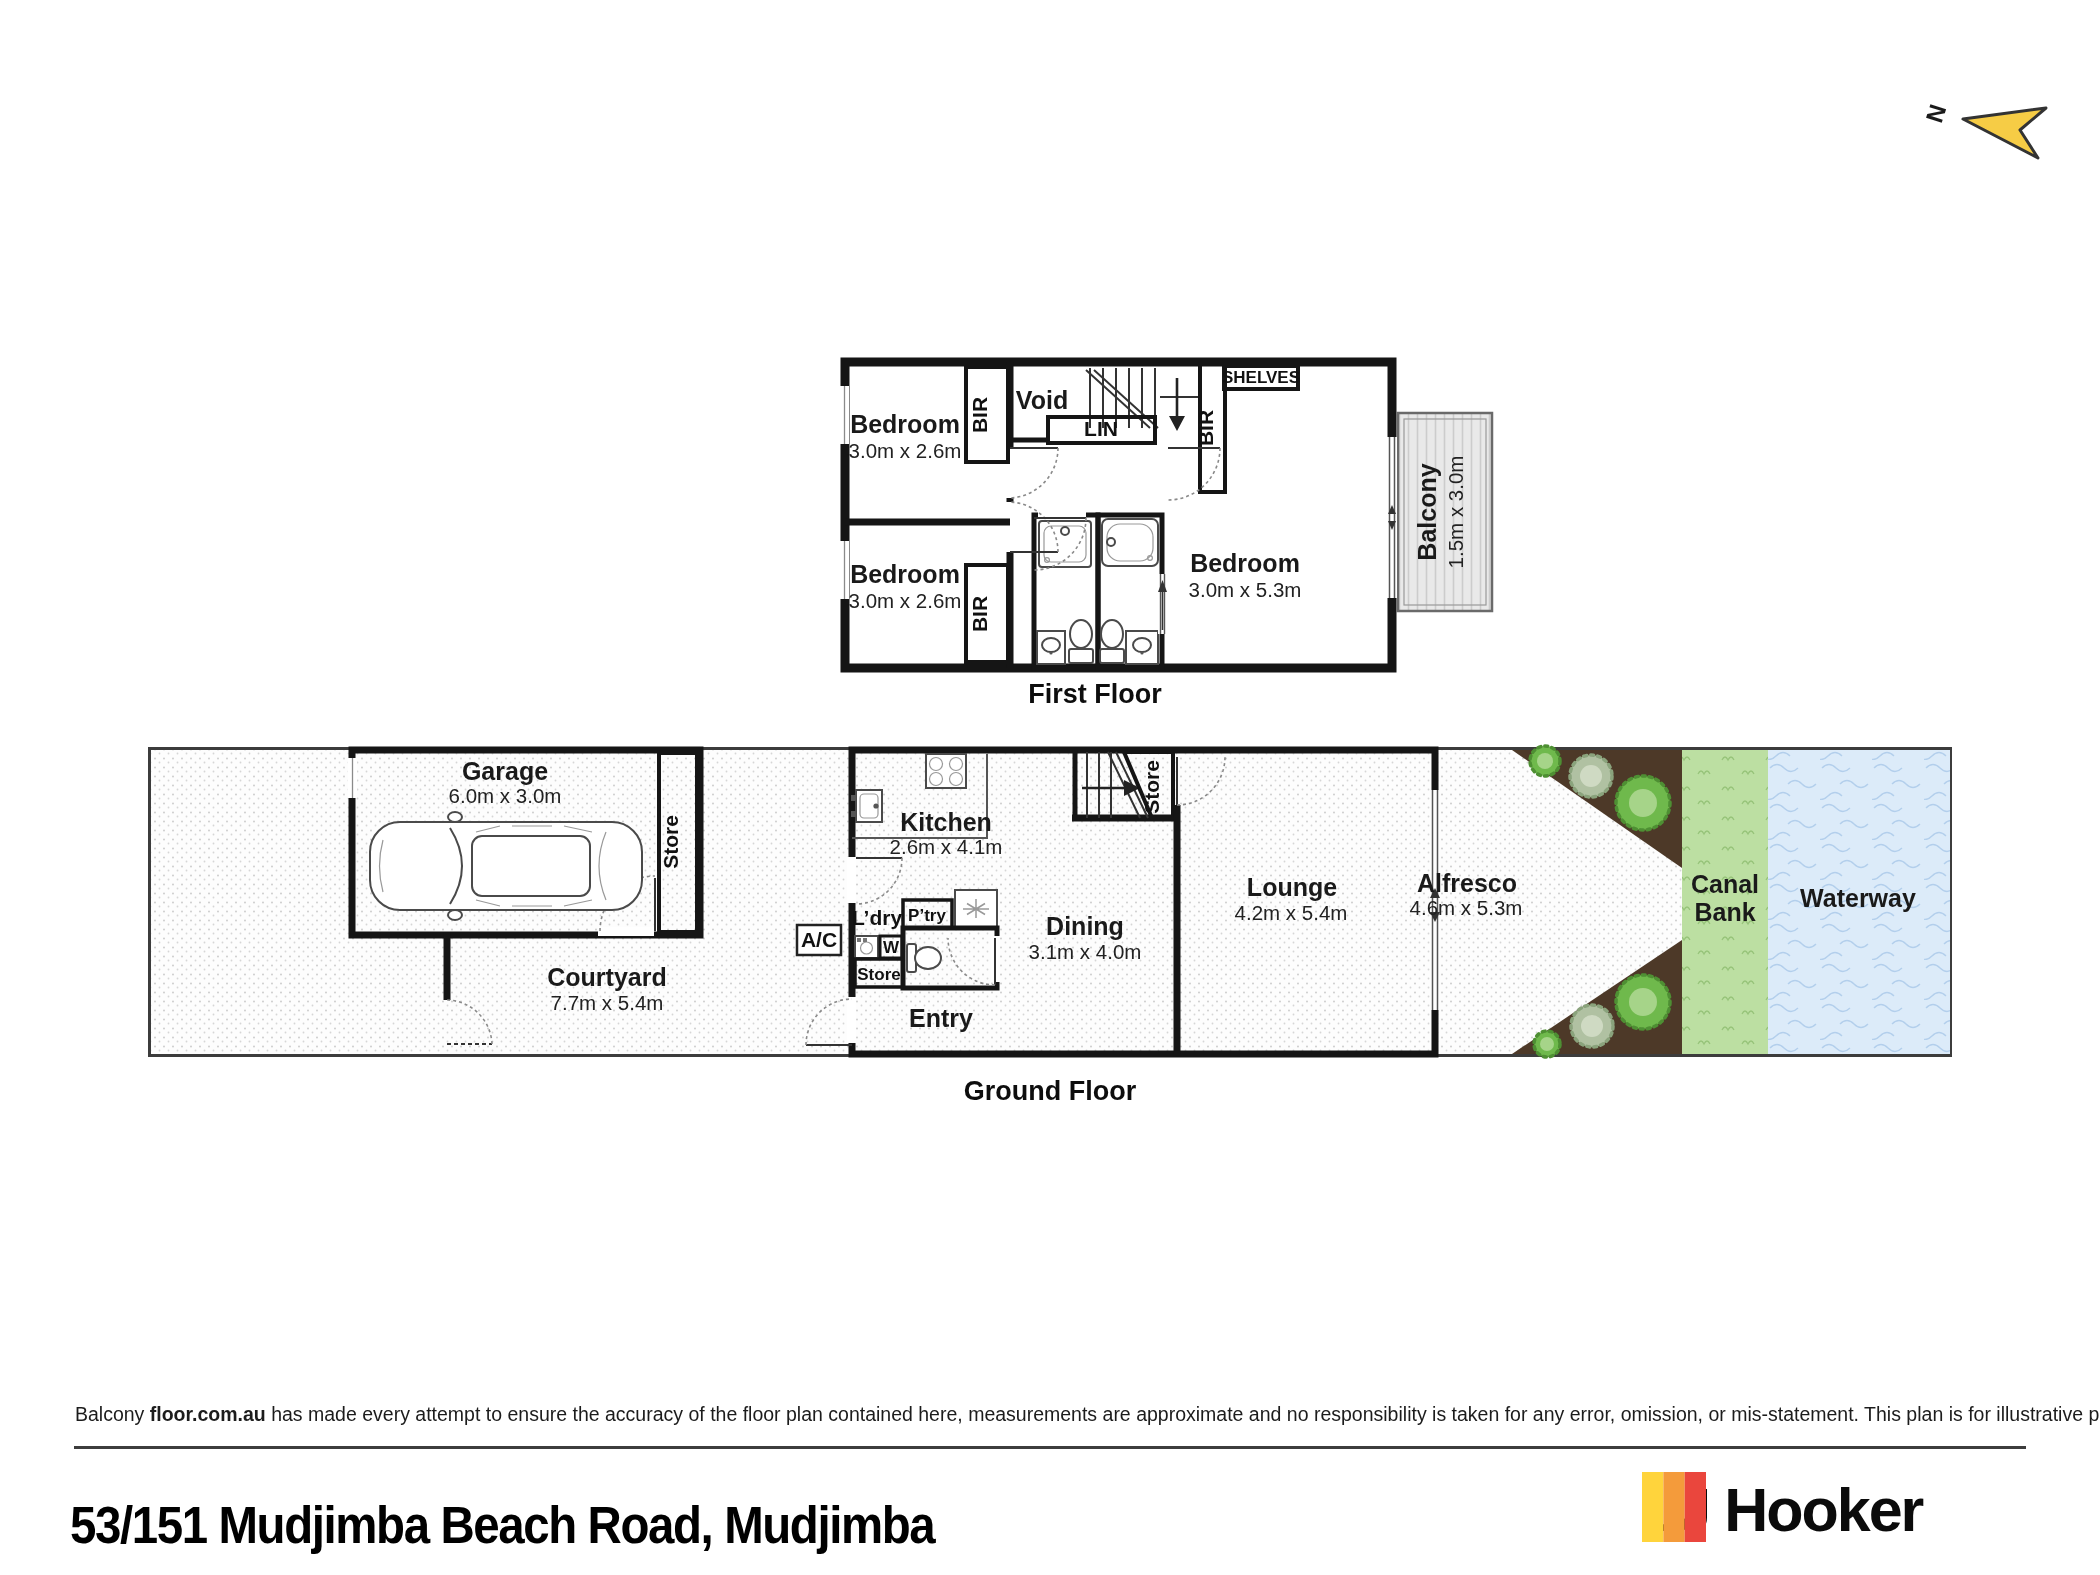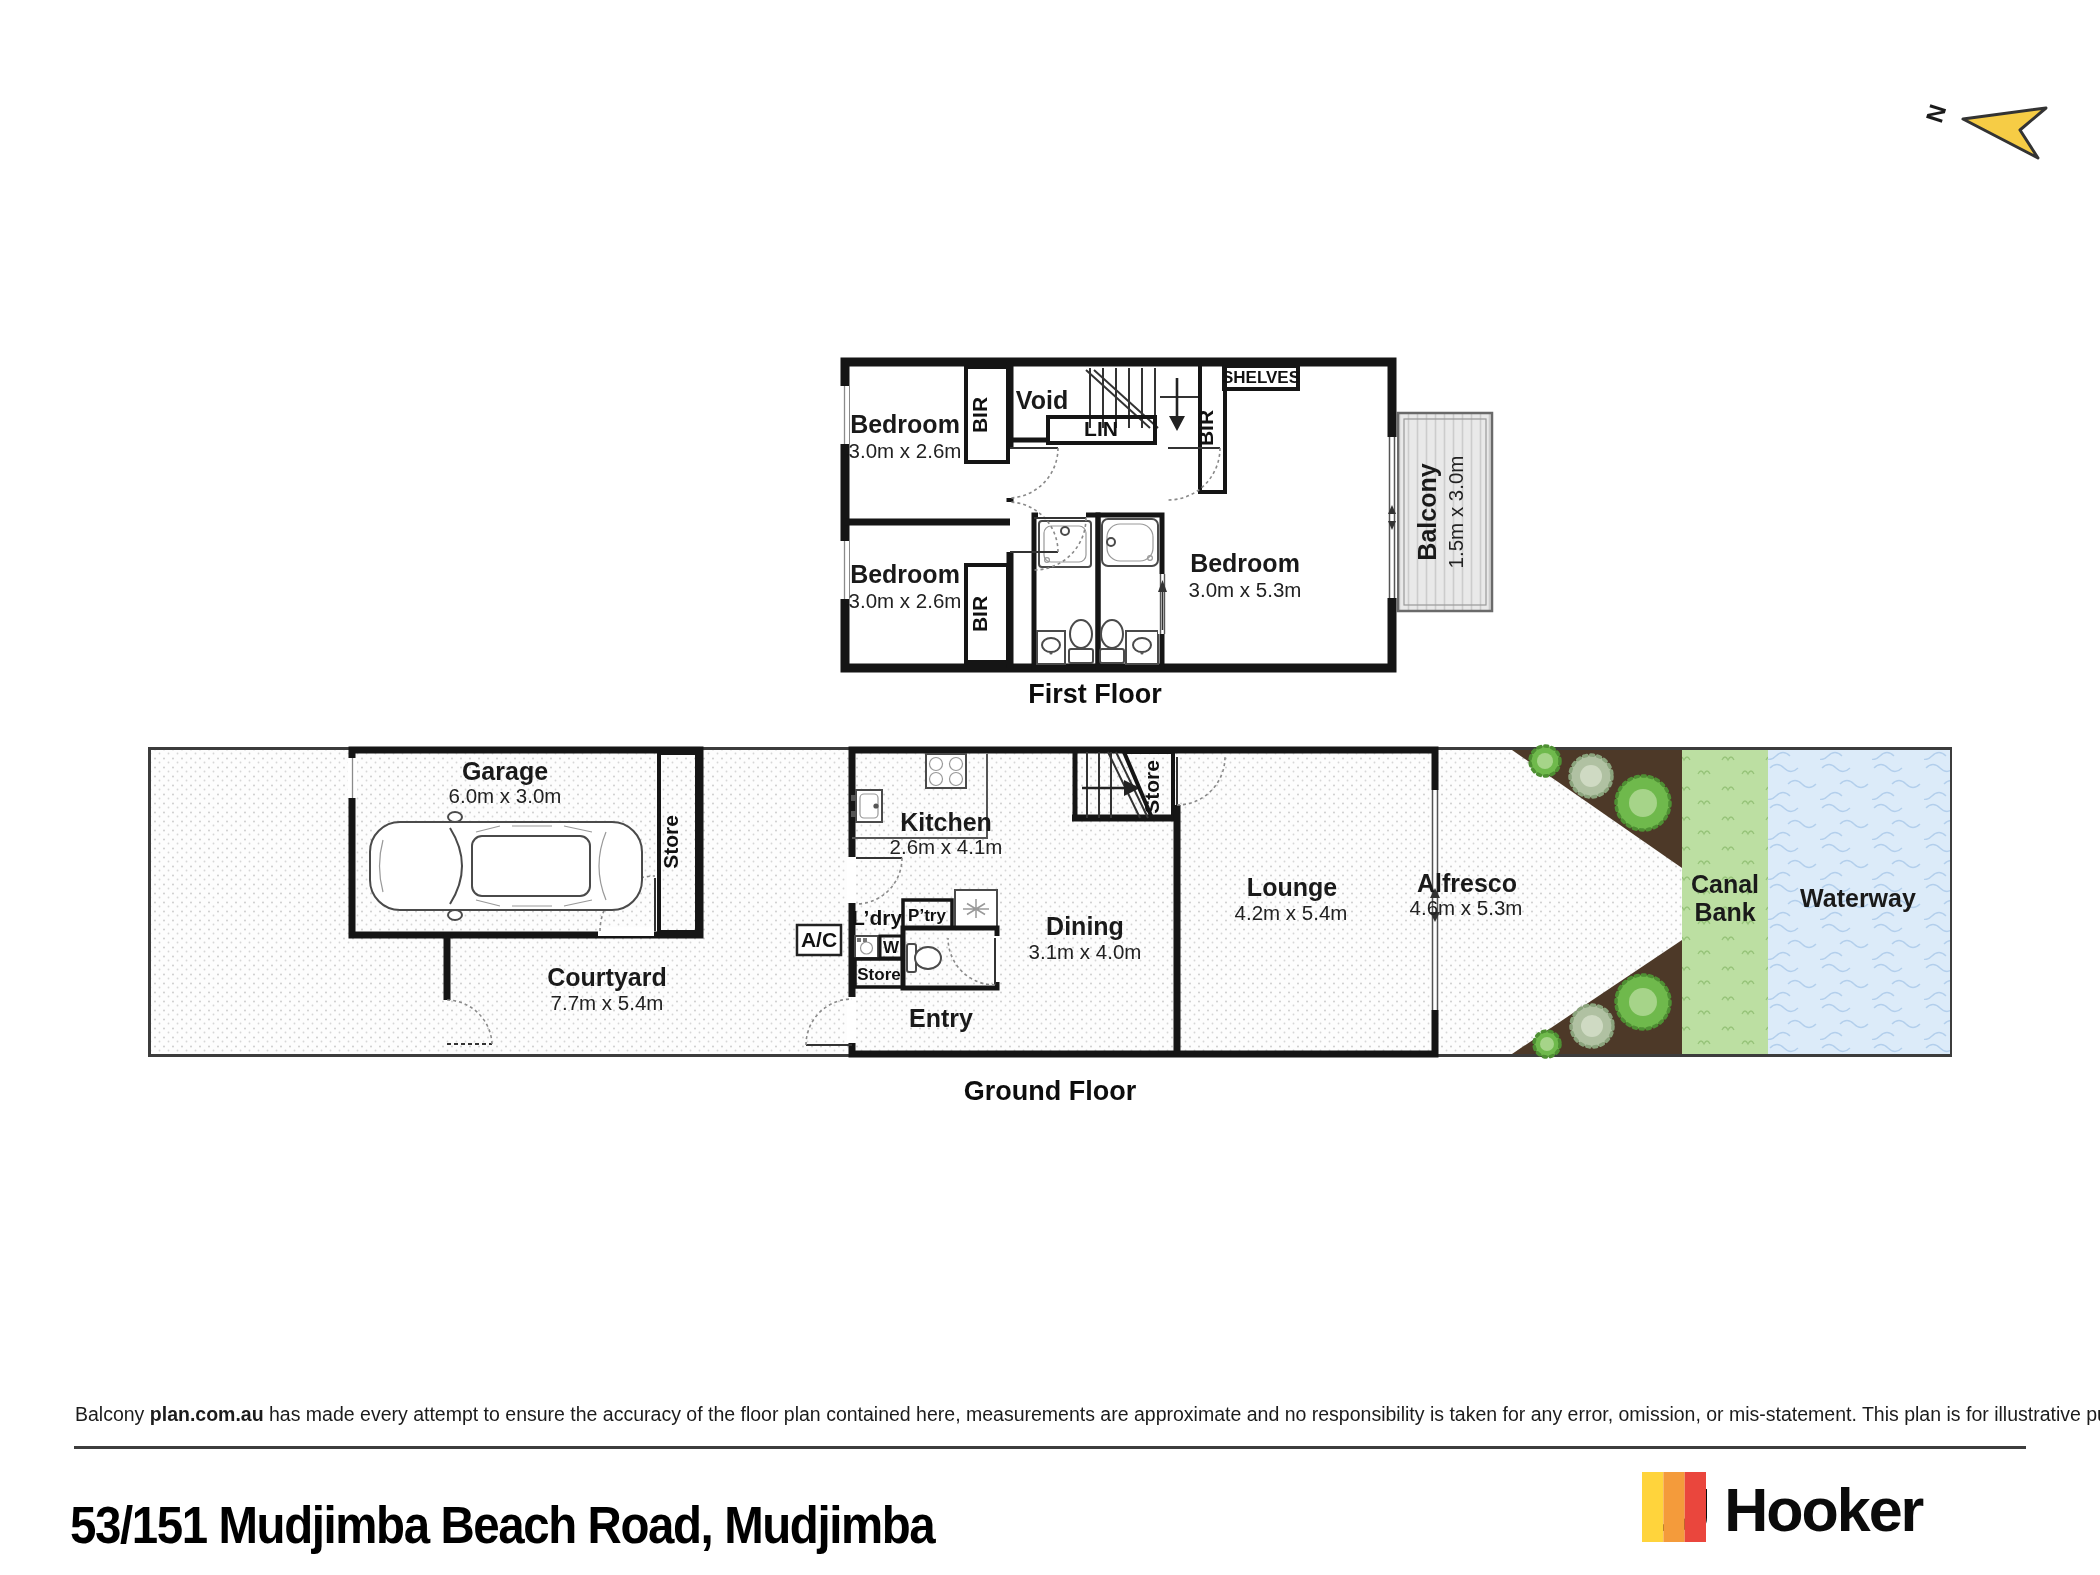--- a/index.html
+++ b/index.html
@@ -372,21 +372,21 @@
       </g>
     </g>
 
     <text class="rname mid" x="1467" y="892">Alfresco</text>
     <text class="rdim mid" x="1466" y="915">4.6m x 5.3m</text>
 
     <text class="ptitle mid" x="1050" y="1100">Ground Floor</text>
   </g>
 </svg>
 
-<div id="disclaimer"><span>Balcony </span><b>plan.com.au</b><span> has made every attempt to ensure the accuracy of the floor plan contained here, measurements are approximate and no responsibility is taken for any error, omission, or mis-statement. This plan is for illustrative purposes only.</span></div>
+<div id="disclaimer"><span>Balcony </span><b>floor.com.au</b><span> has made every attempt to ensure the accuracy of the floor plan contained here, measurements are approximate and no responsibility is taken for any error, omission, or mis-statement. This plan is for illustrative purposes only.</span></div>
 
 <div id="rule"></div>
 
 <div id="address">53/151 Mudjimba Beach Road, Mudjimba</div>
 
 <div id="logo">
   <svg width="64" height="70" viewBox="0 0 64 70">
     <rect x="0" y="0" width="21.4" height="70" fill="#FFD43C"></rect>
     <rect x="21.4" y="0" width="21.3" height="70" fill="#F49B3B"></rect>
     <rect x="42.7" y="0" width="21.3" height="70" fill="#EA463D"></rect>

